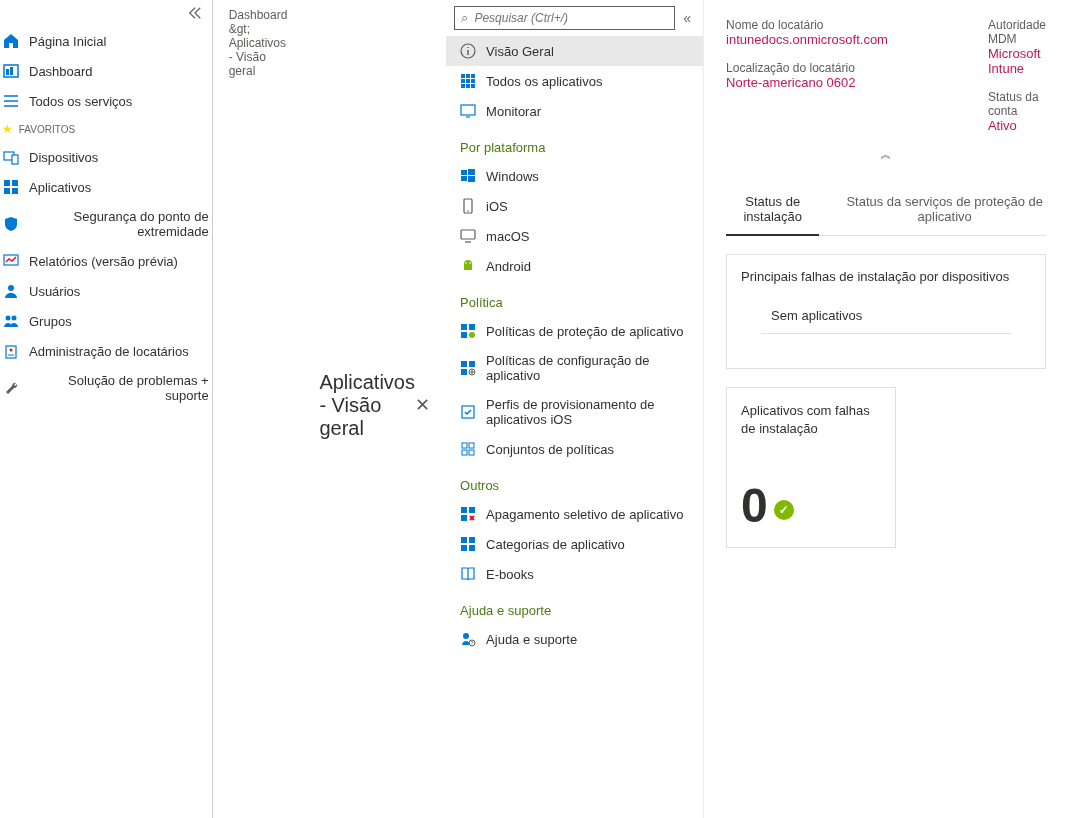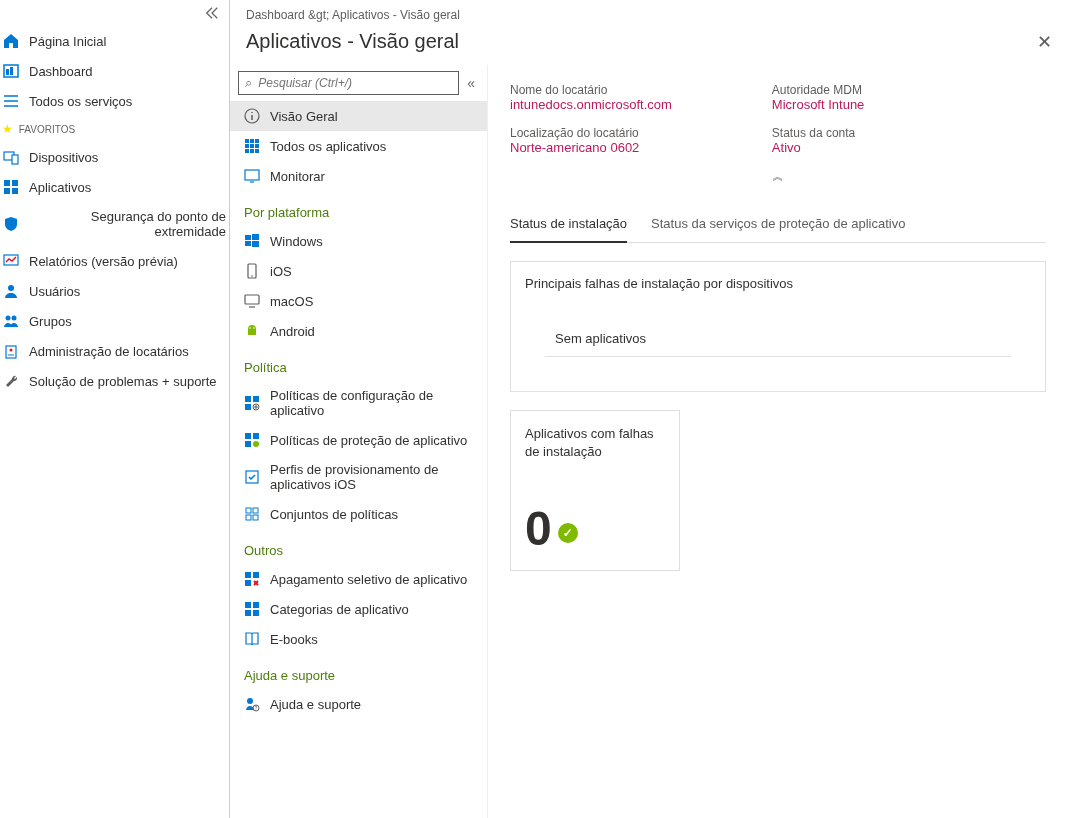--- a/index.html
+++ b/index.html
@@ -5,21 +5,21 @@
     * { margin: 0; padding: 0; box-sizing: border-box; }
     body { font-family: "Segoe UI", Arial, sans-serif; font-size: 13px; color: #323130; background: #fff; width: 1068px; height: 818px; overflow: hidden; display: flex; }
     
     .sidebar-main { width: 230px; border-right: 1px solid #ccc; height: 100%; overflow: hidden; }
     .collapse-btn { display: flex; justify-content: flex-end; padding: 6px 10px; color: #666; cursor: pointer; }
     .nav-item { display: flex; align-items: center; padding: 7px 3px; cursor: pointer; gap: 10px; text-align: right; }
     .nav-icon { width: 16px; height: 16px; display: flex; align-items: center; justify-content: center; flex-shrink: 0; }
     .fav-header { display: flex; align-items: center; gap: 6px; padding: 6px 2px; font-size: 10px; color: #666; }
     .star { color: #fce100; font-size: 12px; }
     
-    .content-area { flex: 1; display: flex; flex-direction: column; height: 100%; }
+    .content-area { flex: 1; display: flex; flex-direction: row; height: 100%; }
     .breadcrumb { padding: 8px 16px 4px; font-size: 12px; color: #605e5c; }
     .title-row { display: flex; justify-content: space-between; align-items: center; padding: 4px 16px 12px; }
     .page-title { font-size: 20px; font-weight: 400; }
     .close-x { font-size: 18px; color: #605e5c; cursor: pointer; font-weight: 300; }
     
     .body-row { flex: 1; display: flex; }
     .submenu { width: 258px; border-right: 1px solid #eee; }
     .search-wrap { display: flex; align-items: center; padding: 6px 8px; gap: 4px; }
     .search-box { flex: 1; display: flex; align-items: center; border: 1px solid #605e5c; padding: 3px 6px; gap: 6px; }
     .search-box input { border: none; outline: none; flex: 1; font-size: 12px; font-style: italic; color: #666; }
@@ -35,21 +35,21 @@
     .info-col { display: flex; flex-direction: column; gap: 14px; }
     .info-label { font-size: 12px; color: #605e5c; }
     .info-value { font-size: 13px; color: #be185d; }
     .collapse-up { text-align: center; color: #666; padding: 6px 0; cursor: pointer; font-size: 11px; }
     
     .tabs { display: flex; gap: 24px; border-bottom: 1px solid #e1dfdd; margin-top: 18px; }
     .tab { padding: 8px 0 10px; cursor: pointer; color: #605e5c; font-size: 13px; text-align: center; }
     .tab.active { color: #323130; border-bottom: 2px solid #323130; margin-bottom: -1px; }
     
     .card { border: 1px solid #e1dfdd; background: #fff; margin-top: 18px; padding: 14px; }
-    .card-title { font-size: 13px; margin-bottom: 40px; }
+    .card-title { font-size: 13px; margin-bottom: 24px; }
     .card-empty { font-size: 13px; color: #323130; border-bottom: 1px solid #e1dfdd; padding: 0 10px 10px; margin: 0 20px 20px;}
     
     .cards-row { display: flex; gap: 20px; margin-top: 18px; }
     .small-card { border: 1px solid #e1dfdd; width: 170px; padding: 14px; }
     .small-card-title { font-size: 13px; margin-bottom: 40px; line-height: 1.4; }
     .big-number { font-size: 48px; font-weight: 700; display: flex; align-items: baseline; gap: 6px; }
     .check-circle { width: 20px; height: 20px; background: #7FBA00; border-radius: 50%; display: inline-flex; align-items: center; justify-content: center; color: #fff; font-size: 12px; font-weight: bold; align-self: center; margin-top: 8px;}
   </style>
 </head>
 <body>
@@ -260,36 +260,36 @@
         <span>Android</span>
       </div>
 
       <div class="sub-heading">Política</div>
       <div class="sub-item">
         <span class="nav-icon">
             <svg width="16" height="16" viewBox="0 0 16 16">
               <rect x="1" y="1" width="6" height="6" fill="#0078d4"></rect>
               <rect x="9" y="1" width="6" height="6" fill="#0078d4"></rect>
               <rect x="1" y="9" width="6" height="6" fill="#0078d4"></rect>
-              <circle cx="12" cy="12" r="3" fill="none" stroke="#605e5c"></circle>
-              <path d="M12 10v4M10 12h4" stroke="#605e5c"></path>
-            </svg>
-          </span>
-        <span>Políticas de configuração de aplicativo</span>
+              <circle cx="12" cy="12" r="3" fill="#7FBA00"></circle>
+            </svg>
+          </span>
+        <span>Políticas de proteção de aplicativo</span>
       </div>
       <div class="sub-item">
         <span class="nav-icon">
             <svg width="16" height="16" viewBox="0 0 16 16">
               <rect x="1" y="1" width="6" height="6" fill="#0078d4"></rect>
               <rect x="9" y="1" width="6" height="6" fill="#0078d4"></rect>
               <rect x="1" y="9" width="6" height="6" fill="#0078d4"></rect>
-              <circle cx="12" cy="12" r="3" fill="#7FBA00"></circle>
-            </svg>
-          </span>
-        <span>Políticas de proteção de aplicativo</span>
+              <circle cx="12" cy="12" r="3" fill="none" stroke="#605e5c"></circle>
+              <path d="M12 10v4M10 12h4" stroke="#605e5c"></path>
+            </svg>
+          </span>
+        <span>Políticas de configuração de aplicativo</span>
       </div>
       <div class="sub-item">
         <span class="nav-icon">
             <svg width="16" height="16" viewBox="0 0 16 16">
               <rect x="2" y="2" width="12" height="12" fill="none" stroke="#0078d4" stroke-width="1.2"></rect>
               <path d="M5 8l2 2 4-4" stroke="#0078d4" fill="none" stroke-width="1.5"></path>
             </svg>
           </span>
         <span>Perfis de provisionamento de aplicativos iOS</span>
       </div>

